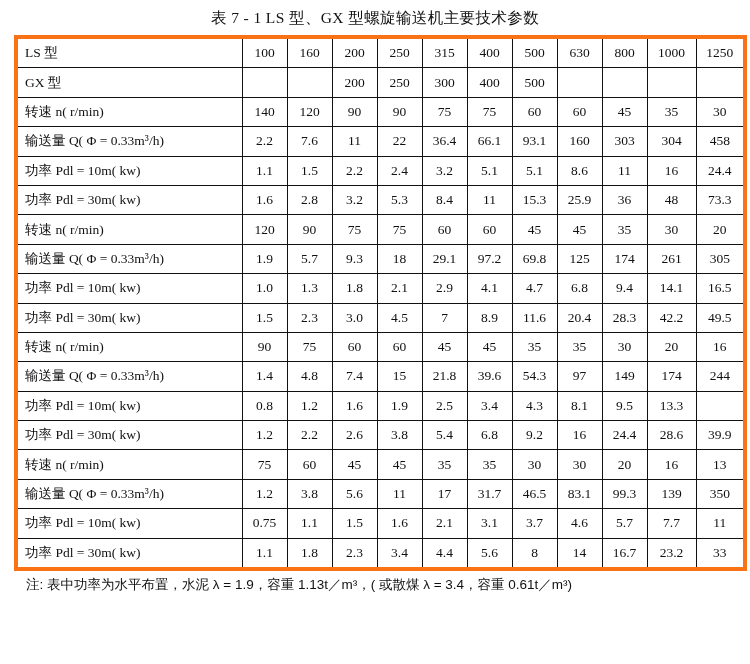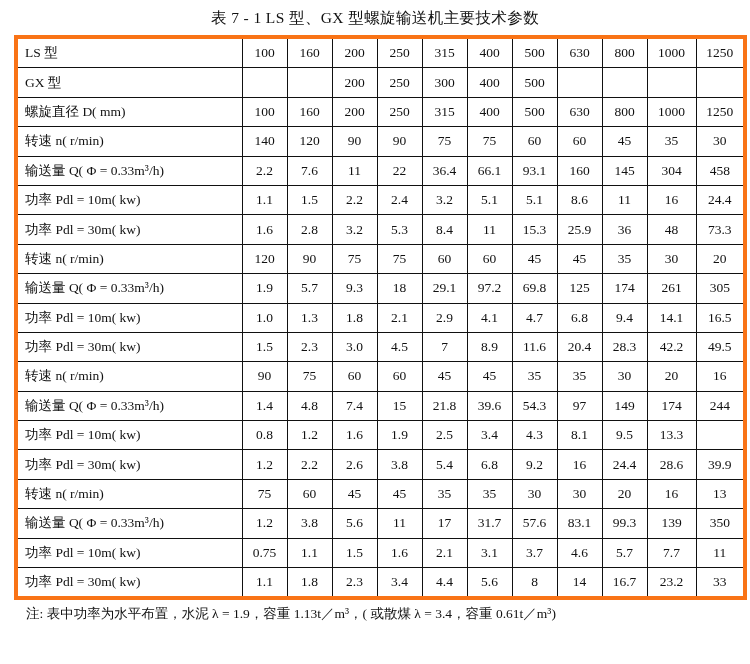--- a/index.html
+++ b/index.html
@@ -55,21 +55,21 @@
     border-left: 1px solid #111;
     border-right: 1px solid #111;
   }
   col.c0 { width: 226px; }
   col.cn { width: 45px; }
   col.cl { width: 49px; }
   .note {
     margin-top: 5px;
     font-size: 13.5px;
     padding-left: 12px;
-    font-family: Liberation Serif, serif;
+    font-family: Liberation Sans, sans-serif;
   }
 </style>
 </head>
 <body>
 
 <div class="page">
 
   <div class="title">表 7 - 1 LS 型、GX 型螺旋输送机主要技术参数</div>
 
   <table class="params">
@@ -110,34 +110,20 @@
           <td>250</td>
           <td>300</td>
           <td>400</td>
           <td>500</td>
           <td></td>
           <td></td>
           <td></td>
           <td></td>
         </tr>
       <tr>
-          <td class="rowhead">螺旋直径 D( mm)</td>
-          <td>100</td>
-          <td>160</td>
-          <td>200</td>
-          <td>250</td>
-          <td>315</td>
-          <td>400</td>
-          <td>500</td>
-          <td>630</td>
-          <td>800</td>
-          <td>1000</td>
-          <td>1250</td>
-        </tr>
-      <tr>
           <td class="rowhead">转速 n( r/min)</td>
           <td>140</td>
           <td>120</td>
           <td>90</td>
           <td>90</td>
           <td>75</td>
           <td>75</td>
           <td>60</td>
           <td>60</td>
           <td>45</td>
@@ -147,21 +133,21 @@
       <tr>
           <td class="rowhead">输送量 Q( Φ = 0.33m³/h)</td>
           <td>2.2</td>
           <td>7.6</td>
           <td>11</td>
           <td>22</td>
           <td>36.4</td>
           <td>66.1</td>
           <td>93.1</td>
           <td>160</td>
-          <td>145</td>
+          <td>303</td>
           <td>304</td>
           <td>458</td>
         </tr>
       <tr>
           <td class="rowhead">功率 Pdl = 10m( kw)</td>
           <td>1.1</td>
           <td>1.5</td>
           <td>2.2</td>
           <td>2.4</td>
           <td>3.2</td>
@@ -313,21 +299,21 @@
           <td>13</td>
         </tr>
       <tr>
           <td class="rowhead">输送量 Q( Φ = 0.33m³/h)</td>
           <td>1.2</td>
           <td>3.8</td>
           <td>5.6</td>
           <td>11</td>
           <td>17</td>
           <td>31.7</td>
-          <td>57.6</td>
+          <td>46.5</td>
           <td>83.1</td>
           <td>99.3</td>
           <td>139</td>
           <td>350</td>
         </tr>
       <tr>
           <td class="rowhead">功率 Pdl = 10m( kw)</td>
           <td>0.75</td>
           <td>1.1</td>
           <td>1.5</td>

